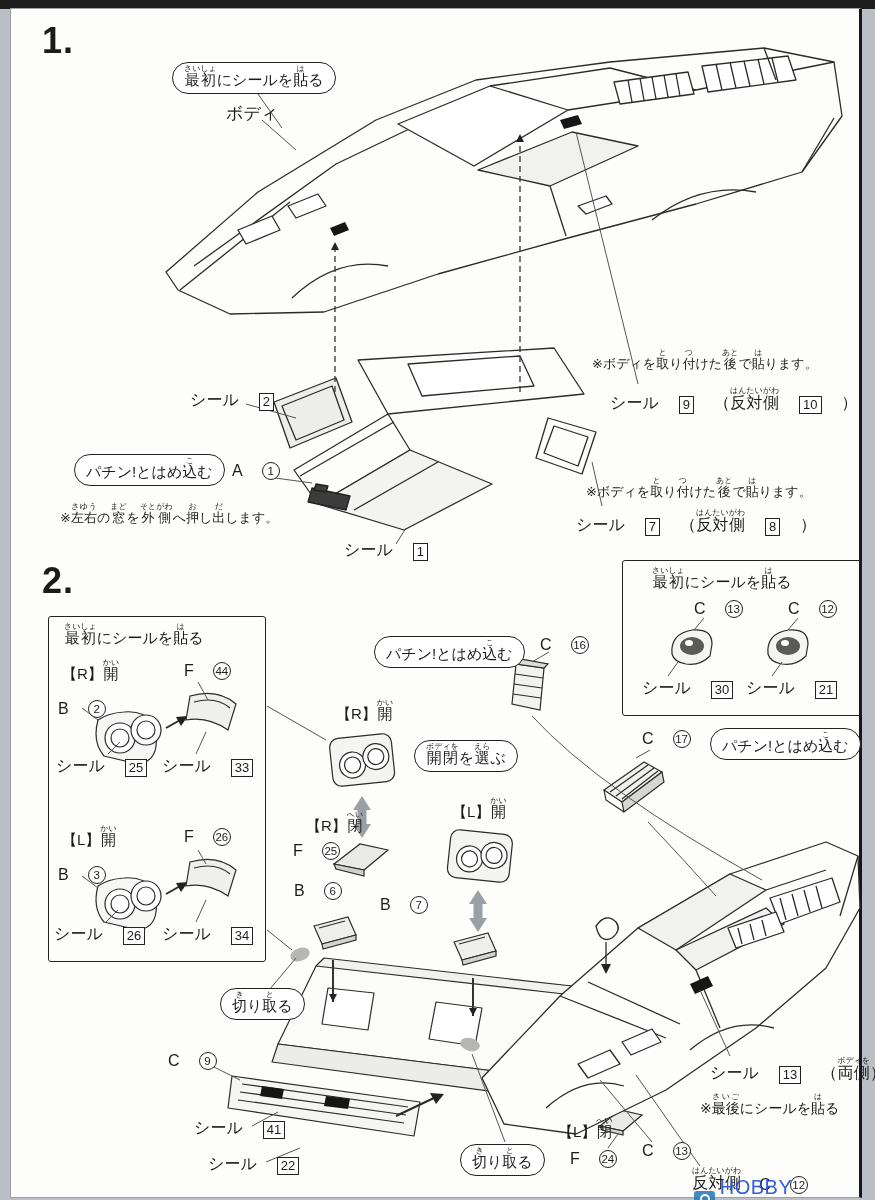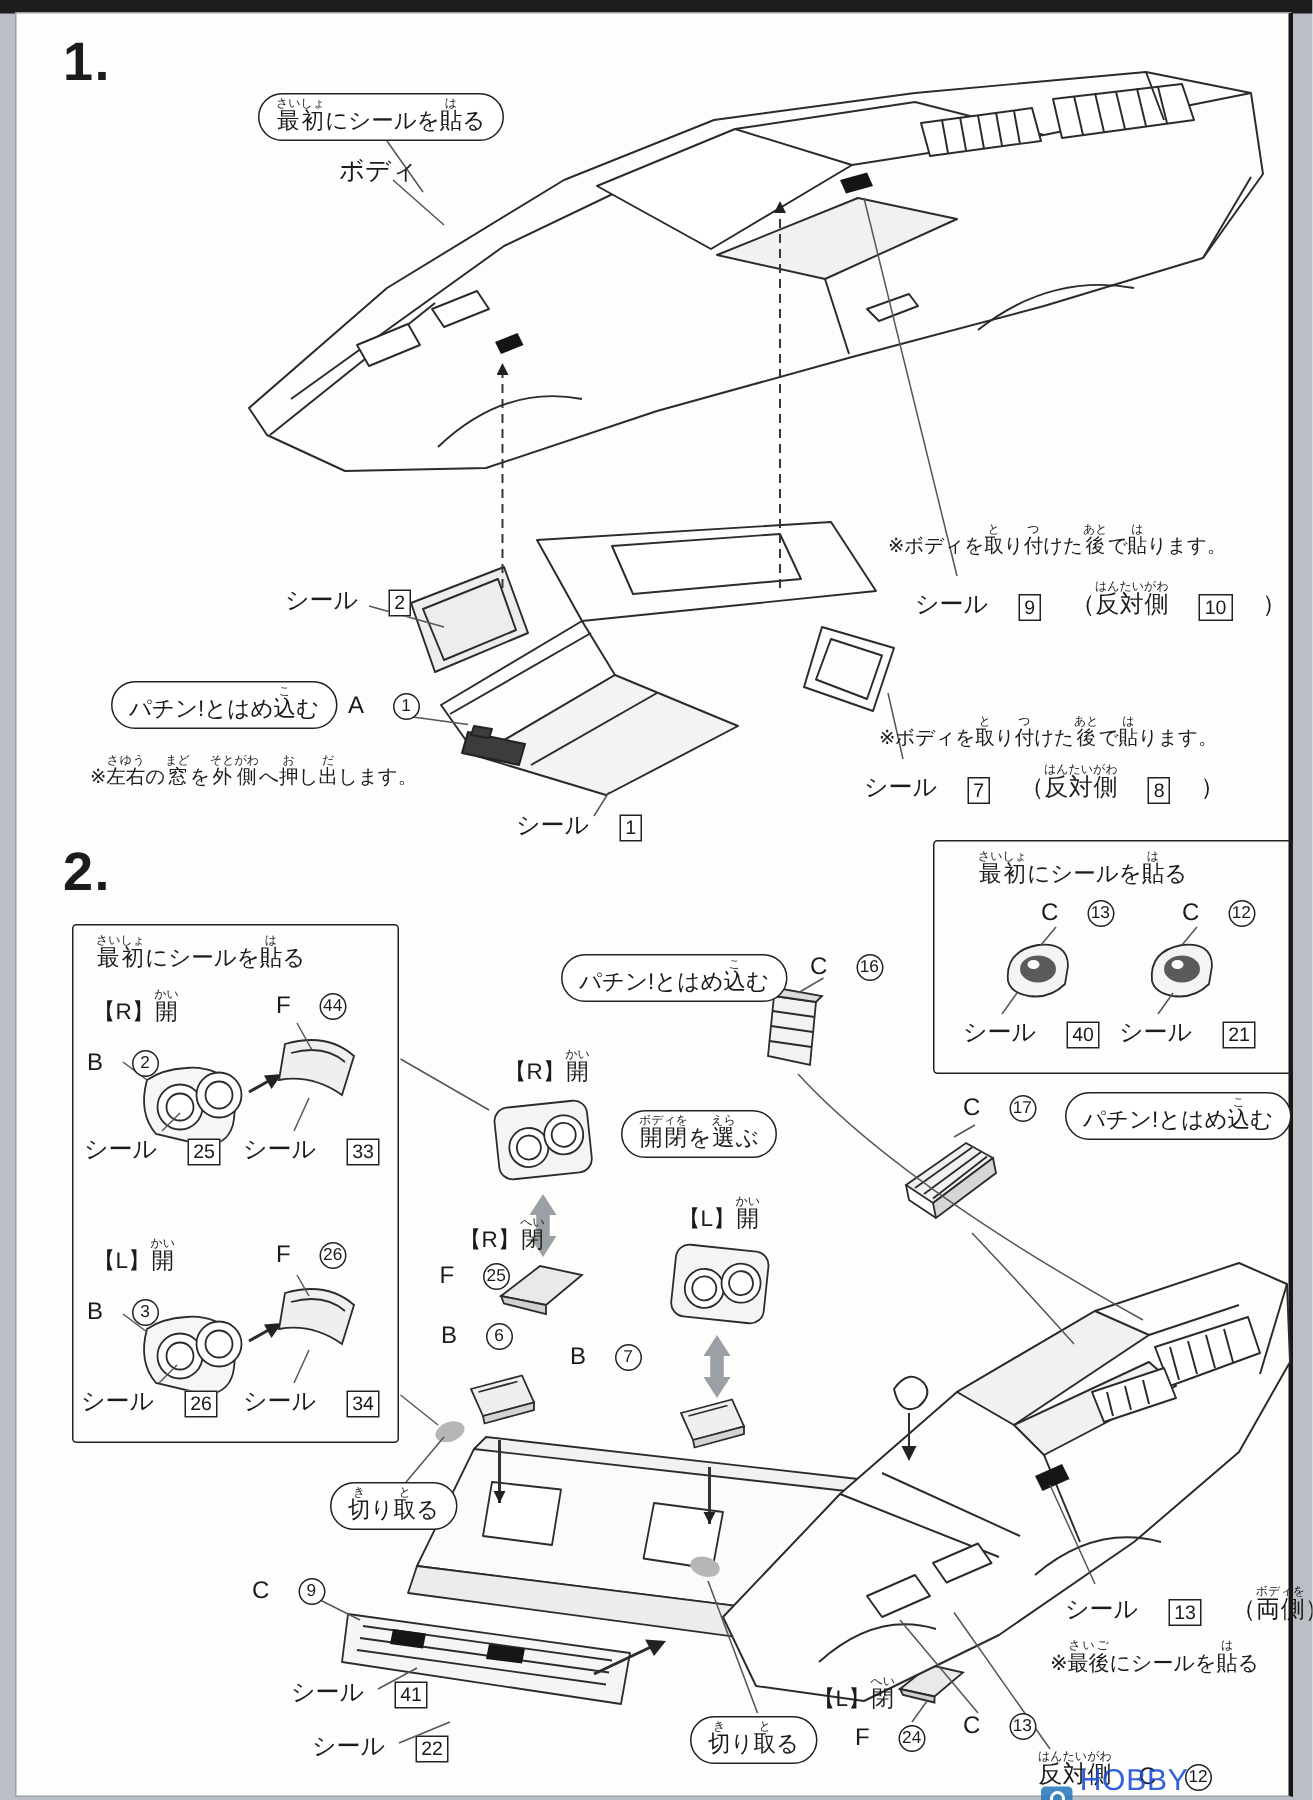--- a/index.html
+++ b/index.html
@@ -394,21 +394,21 @@
 <span class="plabel" style="left:694px;top:600px">
   <span>C</span>
     <span class="circle">13</span>
 </span>
 <span class="plabel" style="left:788px;top:600px">
   <span>C</span>
     <span class="circle">12</span>
 </span>
 <span class="plabel" style="left:642px;top:678px">
   <span>シール</span>
-    <span class="sq">40</span>
+    <span class="sq">30</span>
 </span>
 <span class="plabel" style="left:746px;top:678px">
   <span>シール</span>
     <span class="sq">21</span>
 </span>
 
 <span class="plabel" style="left:642px;top:730px">
   <span>C</span>
     <span class="circle">17</span>
 </span>
@@ -449,21 +449,21 @@
 </span>
 <span class="plabel" style="left:208px;top:1154px">
   <span>シール</span>
     <span class="sq">22</span>
 </span>
 
 <div class="callout" style="left:460px;top:1144px">
   <span class="rb"><ruby>切<rt>き</rt></ruby><ruby>り<rt></rt></ruby><ruby>取<rt>と</rt></ruby><ruby>る<rt></rt></ruby></span>
 </div>
 
-<div class="note abs rb" style="left:542px;top:1116px;font-size:15px"><ruby>【L】<rt></rt></ruby><ruby>閉<rt>へい</rt></ruby></div>
+<div class="note abs rb" style="left:558px;top:1116px;font-size:15px"><ruby>【L】<rt></rt></ruby><ruby>閉<rt>へい</rt></ruby></div>
 <span class="plabel" style="left:570px;top:1150px">
   <span>F</span>
     <span class="circle">24</span>
 </span>
 
 <span class="plabel" style="left:710px;top:1056px">
   <span>シール</span>
     <span class="sq">13</span>
     <span class="rb"><ruby>（<rt></rt></ruby><ruby>両側<rt>ボディを</rt></ruby><ruby>）<rt></rt></ruby></span>
 </span>

